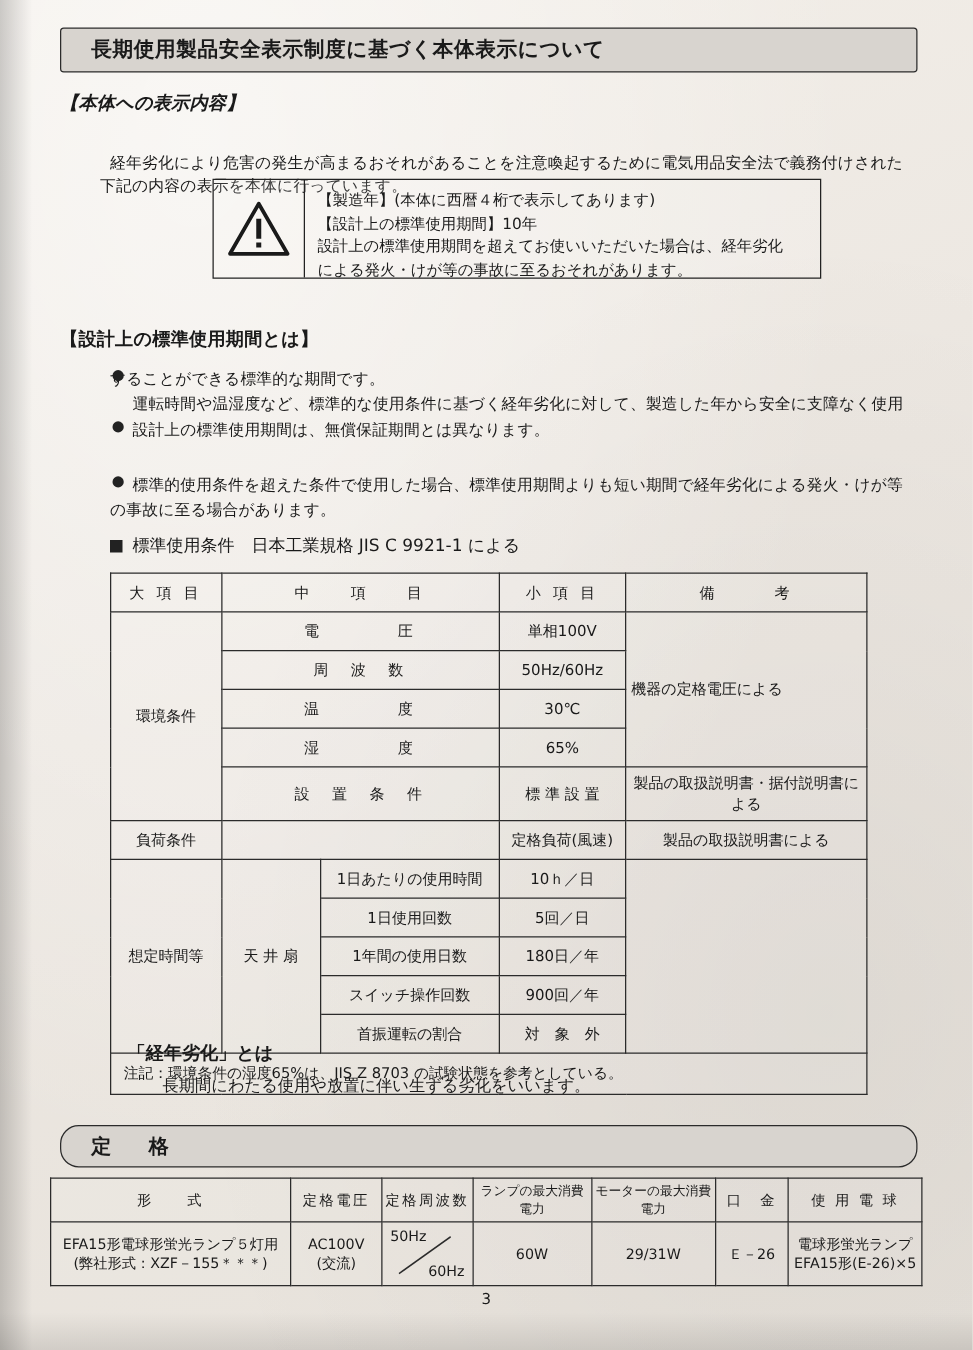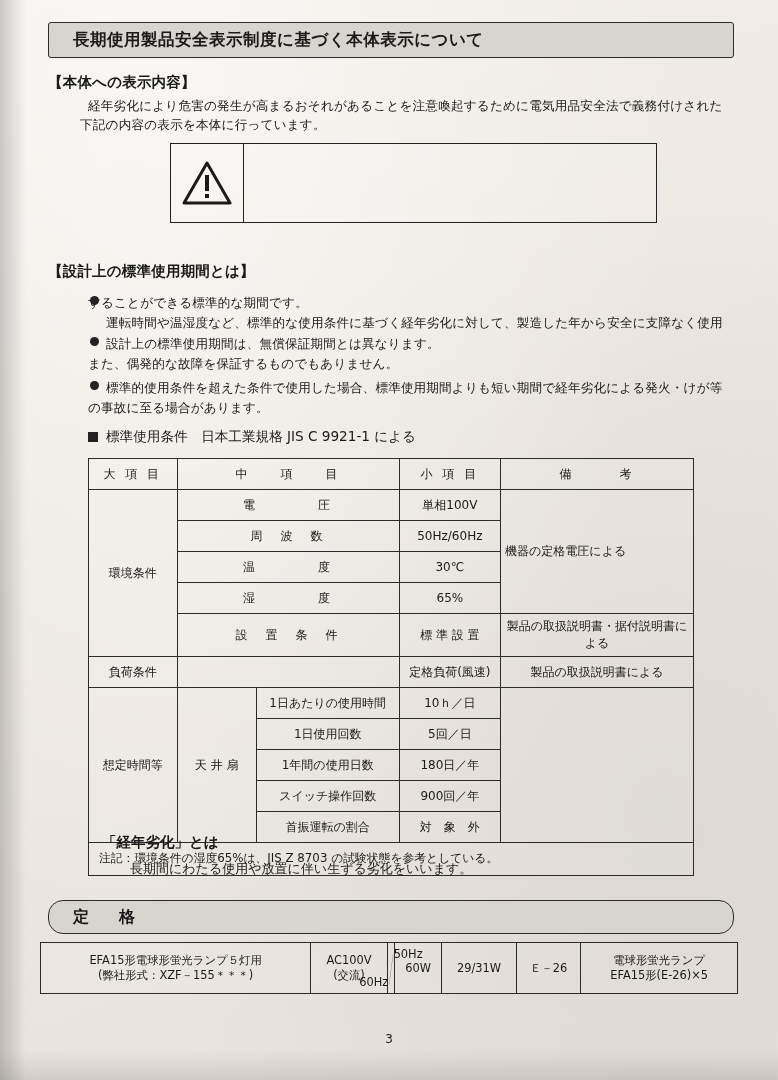--- a/index.html
+++ b/index.html
@@ -40,21 +40,21 @@
   .header-bar .title{
     font-size:16.5px;font-weight:bold;letter-spacing:0.5px;
     padding-left:24px;
   }
 
   
   .sec-head{
     position:absolute;font-size:14.5px;font-weight:bold;letter-spacing:0.2px;
   }
   .para{
-    position:absolute;font-size:12.6px;line-height:1.55;letter-spacing:0.2px;
+    position:absolute;font-size:12.6px;line-height:1.55;letter-spacing:0.2px;margin-top:24px;
   }
 
   
   .warn-box{
     position:absolute;left:170px;top:143px;width:485px;height:78px;
     border:1.6px solid #222;
     display:flex;align-items:stretch;
     background:rgba(255,255,255,0.12);
   }
   .warn-icon-cell{
@@ -140,46 +140,51 @@
 <body>
 
 <div class="page"></div>
 <div class="shadow-left"></div>
 <div class="shadow-bottom"></div>
 
 <div class="header-bar">
   <div class="title">長期使用製品安全表示制度に基づく本体表示について</div>
 </div>
 
-<div class="sec-head" style="left:48px;top:73px;">【本体への表示内容】</div>
+<div class="sec-head" style="left:48px;top:73px;font-style:italic;">【本体への表示内容】</div>
 <div class="para" style="left:88px;top:96px;width:648px;">経年劣化により危害の発生が高まるおそれがあることを注意喚起するために電気用品安全法で義務付けされた</div>
 <div class="para" style="left:80px;top:115px;width:648px;">下記の内容の表示を本体に行っています。</div>
 
 <div class="warn-box">
   <div class="warn-icon-cell">
     <svg width="50" height="46" viewBox="0 0 50 46" aria-hidden="true">
       <polygon points="25,3 48,43 2,43" fill="none" stroke="#1a1a1a" stroke-width="3" stroke-linejoin="round"></polygon>
       <rect x="23" y="15" width="4" height="16" fill="#1a1a1a"></rect>
       <rect x="23" y="34" width="4" height="4" fill="#1a1a1a"></rect>
     </svg>
   </div>
+  <div class="warn-text">
+    <div>【製造年】(本体に西暦４桁で表示してあります)</div>
+    <div>【設計上の標準使用期間】10年</div>
+    <div>設計上の標準使用期間を超えてお使いいただいた場合は、経年劣化</div>
+    <div>による発火・けが等の事故に至るおそれがあります。</div>
+  </div>
 </div>
 
 <div class="sec-head" style="left:48px;top:262px;">【設計上の標準使用期間とは】</div>
 
 <div class="bullet-item" style="left:106px;top:293px;width:630px;">
   <span class="dot"></span>
   <div style="margin-left:-18px;">することができる標準的な期間です。</div>
   <div>運転時間や温湿度など、標準的な使用条件に基づく経年劣化に対して、製造した年から安全に支障なく使用</div>
 </div>
 
 <div class="bullet-item" style="left:106px;top:334px;width:630px;">
   <span class="dot"></span>
   <div>設計上の標準使用期間は、無償保証期間とは異なります。</div>
-  <div style="margin-left:-18px;">また、偶発的な故障を保証するものでもありません。</div>
 </div>
 
 <div class="bullet-item" style="left:106px;top:378px;width:640px;">
   <span class="dot"></span>
   <div>標準的使用条件を超えた条件で使用した場合、標準使用期間よりも短い期間で経年劣化による発火・けが等</div>
   <div style="margin-left:-18px;">の事故に至る場合があります。</div>
 </div>
 
 <div class="tbl-heading">
   <span class="sq"></span>
@@ -258,20 +263,29 @@
 
 <div class="kr-title">「経年劣化」とは</div>
 <div class="kr-body">長期間にわたる使用や放置に伴い生ずる劣化をいいます。</div>
 
 <div class="teikaku-bar">
   <div class="title">定　格</div>
 </div>
 
 <table class="spec-table">
   <tbody>
+      <tr>
+    <th style="width:210px;">形　　式</th>
+    <th style="width:72px;">定格電圧</th>
+    <th style="width:76px;">定格周波数</th>
+    <th style="width:100px;font-size:10.2px;letter-spacing:0;">ランプの最大消費電力</th>
+    <th style="width:102px;font-size:10.2px;letter-spacing:0;">モーターの最大消費電力</th>
+    <th style="width:58px;">口　金</th>
+    <th style="width:112px;">使 用 電 球</th>
+  </tr>
   <tr>
     <td class="two-line">
       <div>EFA15形電球形蛍光ランプ５灯用</div>
       <div>(弊社形式：XZF－155＊＊＊)</div>
     </td>
     <td class="two-line">
       <div>AC100V</div>
       <div>(交流)</div>
     </td>
     <td class="slashcell">

